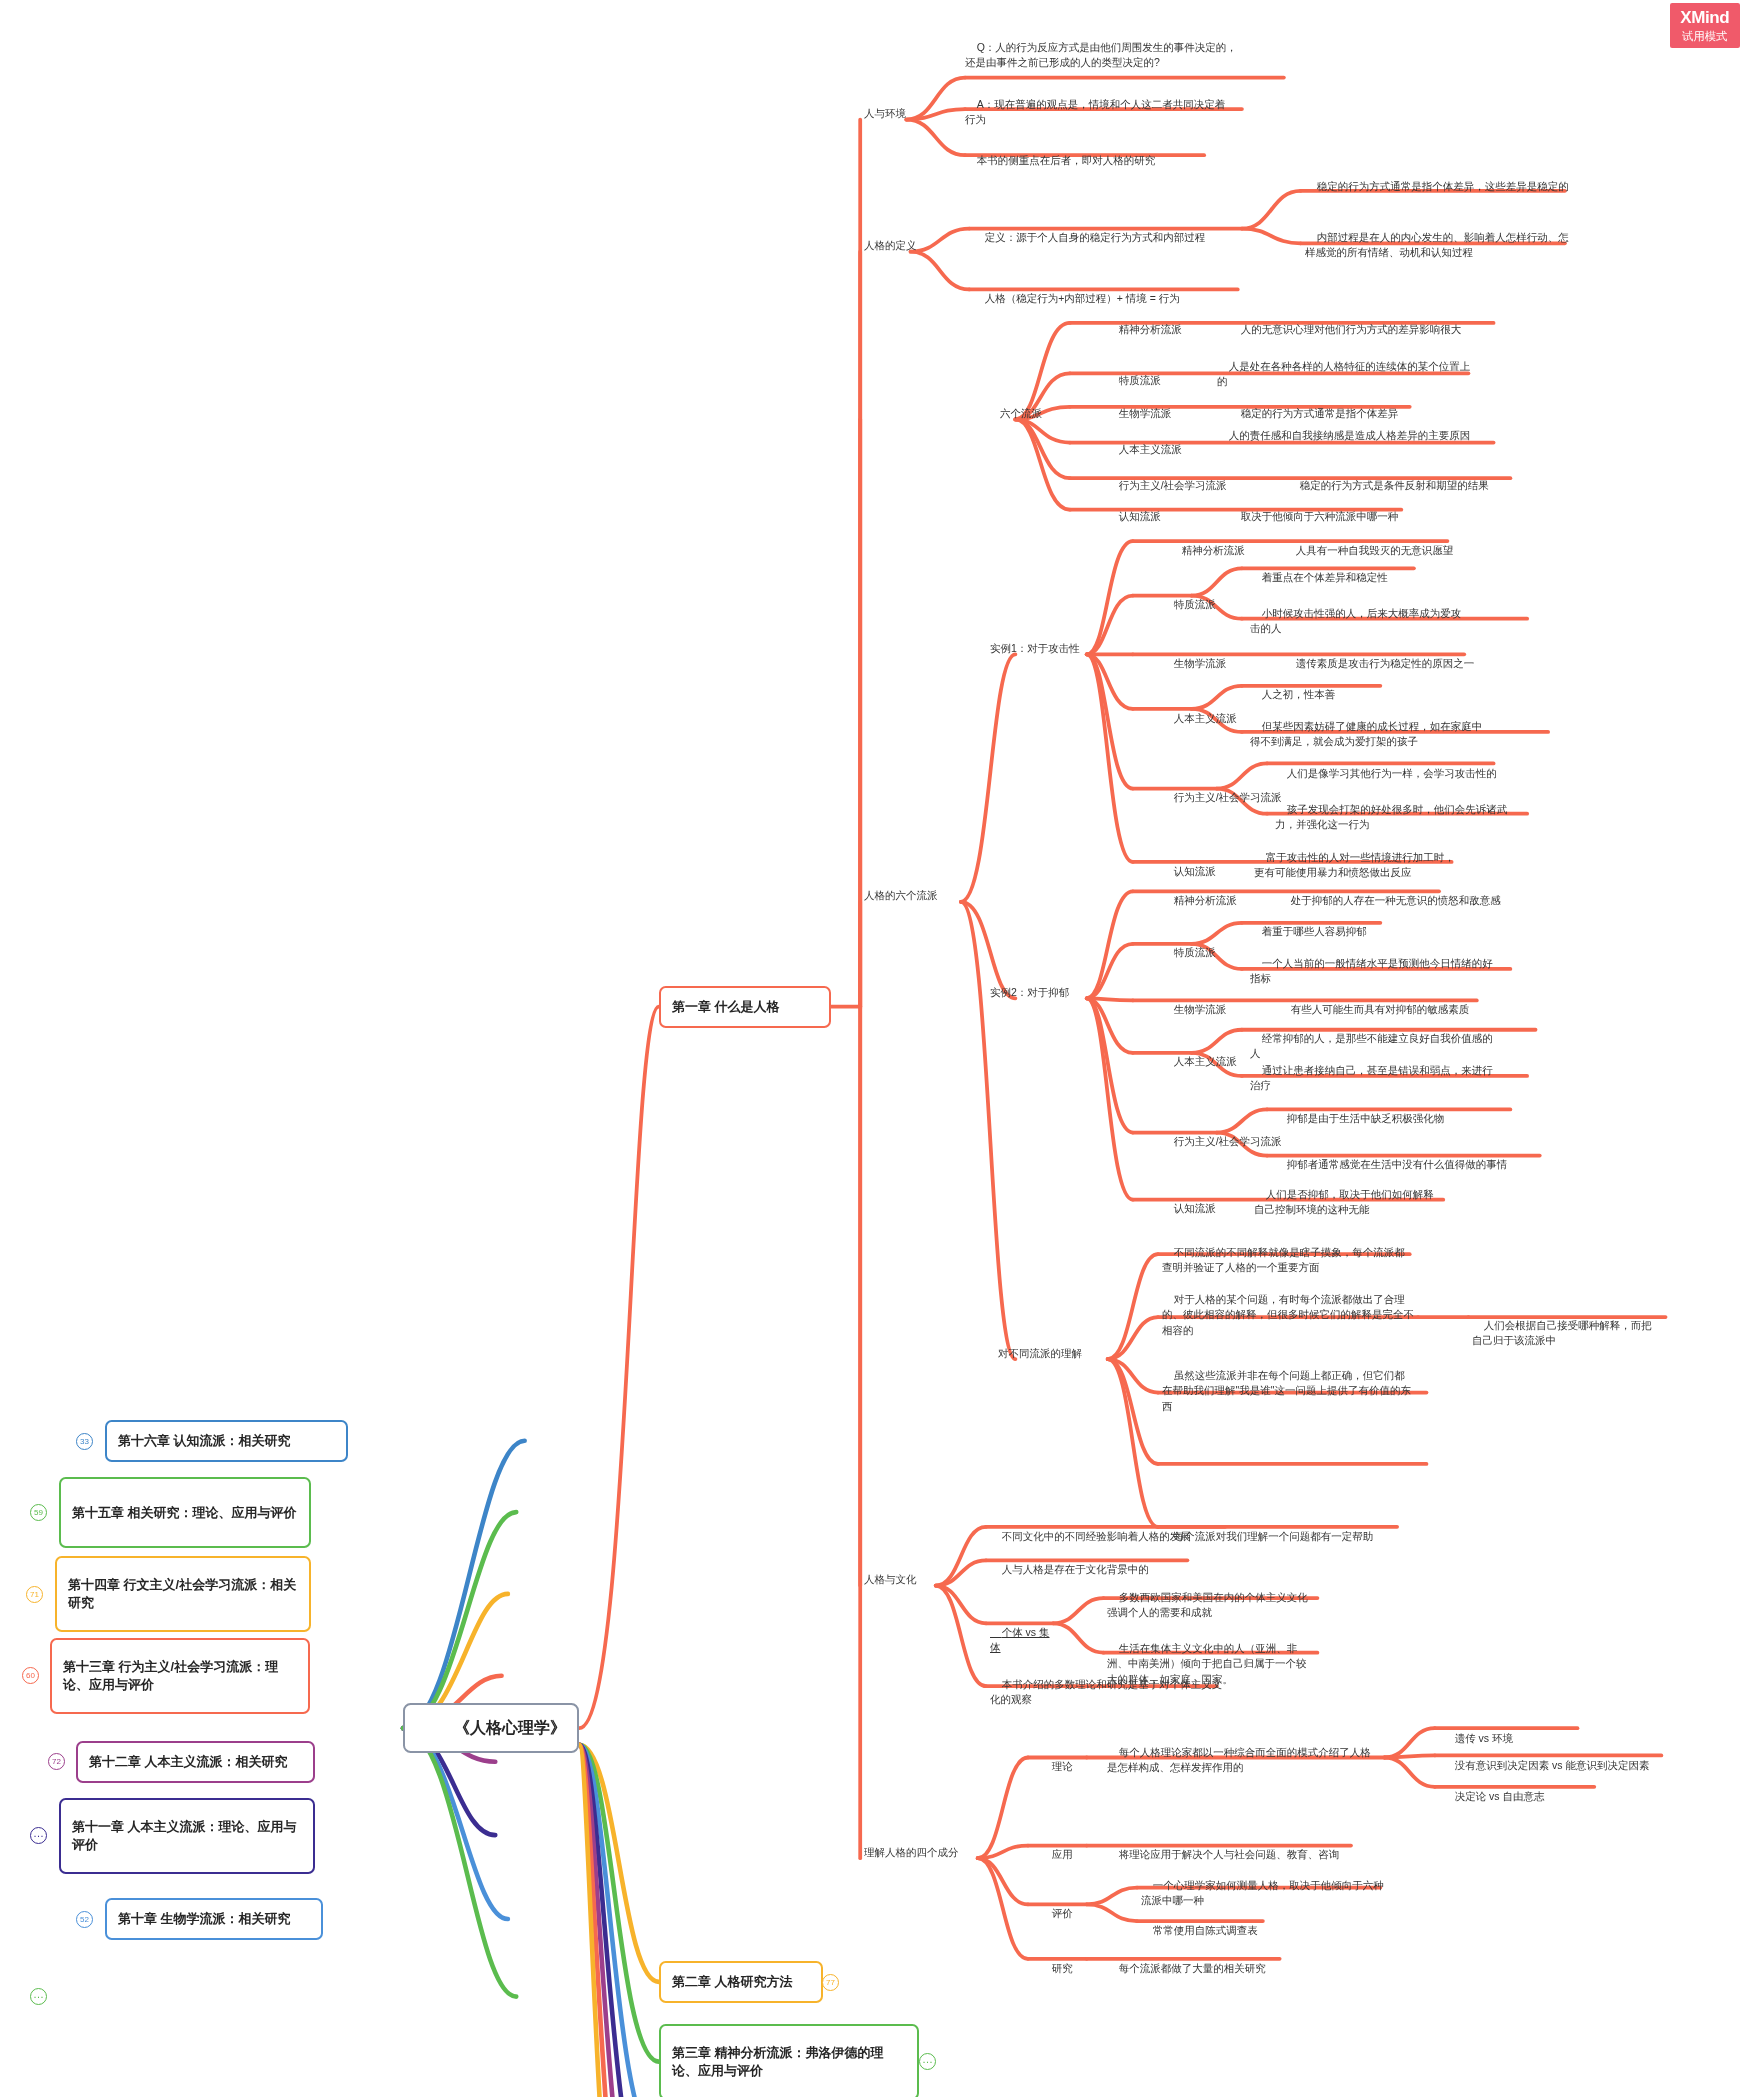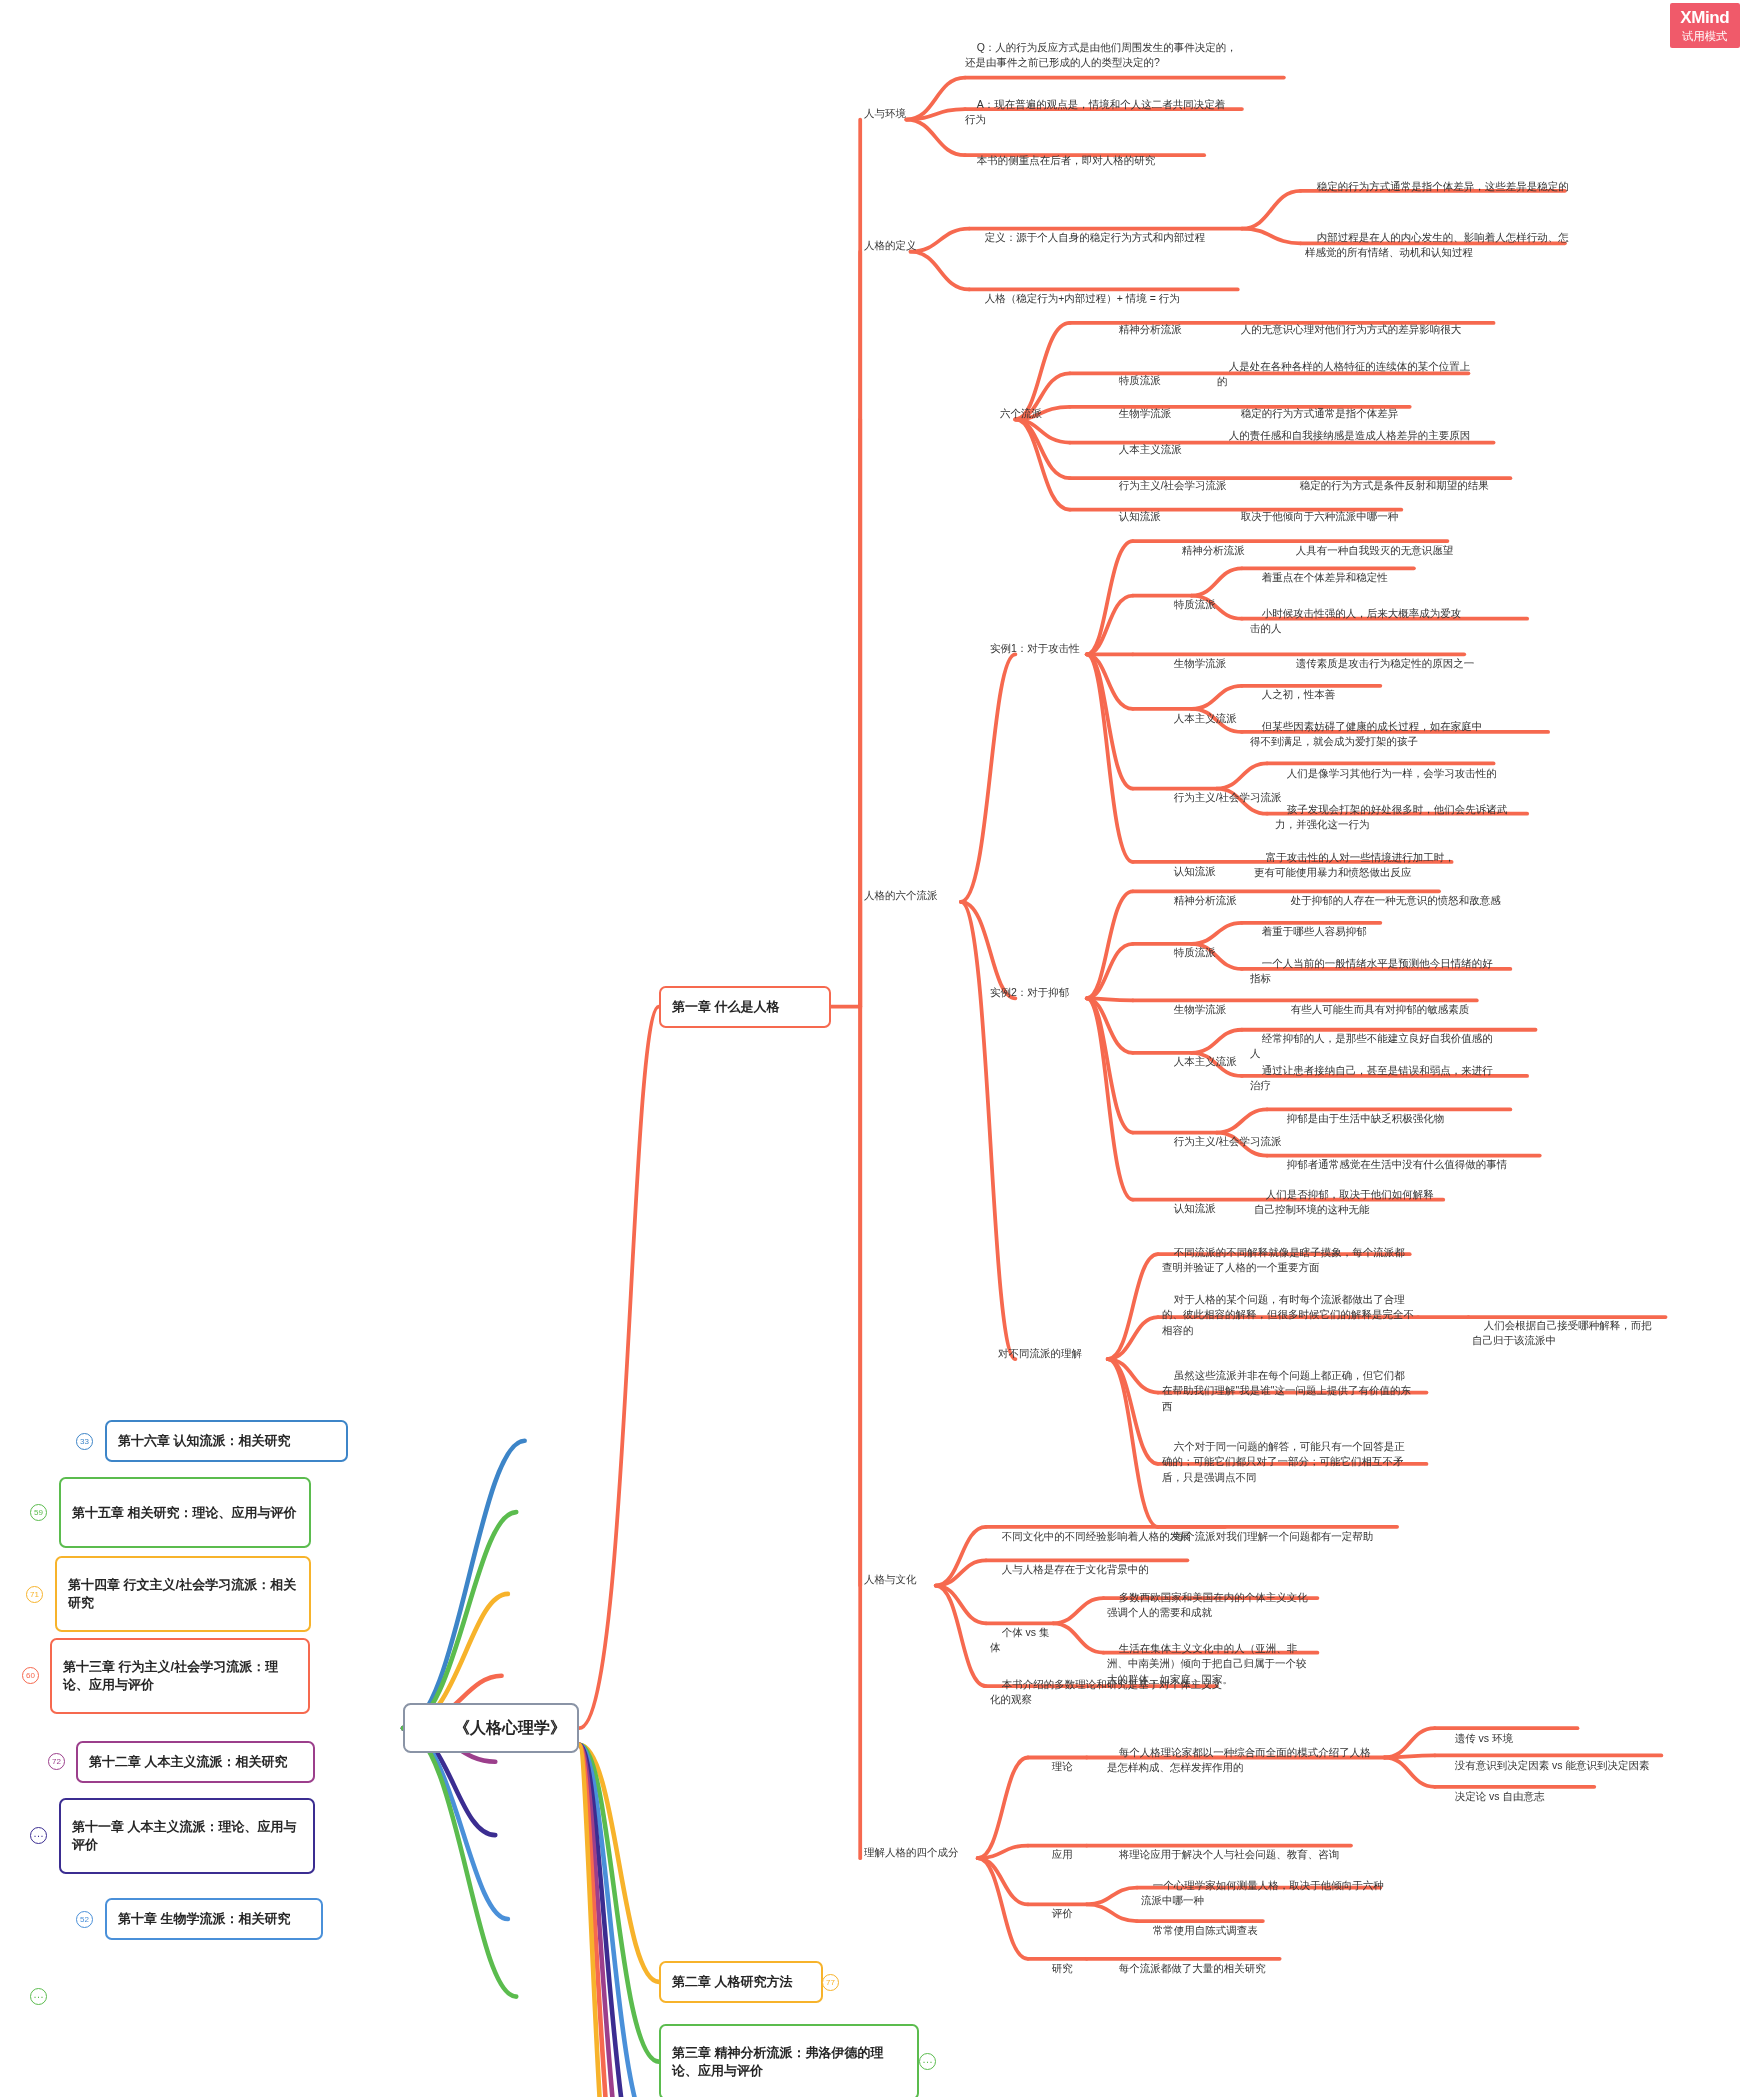--- a/index.html
+++ b/index.html
@@ -459,32 +459,30 @@
     <span>对不同流派的理解</span></div>
 
   <div class="node leaf" style="left:1162px; top:1230px; width:243px;">
     <span>不同流派的不同解释就像是瞎子摸象，每个流派都查明并验证了人格的一个重要方面</span></div>
   <div class="node leaf" style="left:1162px; top:1277px; width:252px;">
     <span>对于人格的某个问题，有时每个流派都做出了合理的、彼此相容的解释，但很多时候它们的解释是完全不相容的</span></div>
   <div class="node leaf" style="left:1472px; top:1303px; width:185px;">
     <span>人们会根据自己接受哪种解释，而把自己归于该流派中</span></div>
   <div class="node leaf" style="left:1162px; top:1353px; width:252px;">
     <span>虽然这些流派并非在每个问题上都正确，但它们都在帮助我们理解"我是谁"这一问题上提供了有价值的东西</span></div>
-  <div class="node leaf" style="left:1162px; top:1424px; width:252px;">
-    <span>六个对于同一问题的解答，可能只有一个回答是正确的；可能它们都只对了一部分；可能它们相互不矛盾，只是强调点不同</span></div>
   <div class="node leaf" style="left:1162px; top:1514px; width:260px;">
     <span>每个流派对我们理解一个问题都有一定帮助</span></div>
 
   <div class="node mid" style="left:864px; top:1572px; width:67px;">
     <span>人格与文化</span></div>
   <div class="node leaf" style="left:990px; top:1514px; width:260px;">
     <span>不同文化中的不同经验影响着人格的发展</span></div>
   <div class="node leaf" style="left:990px; top:1547px; width:218px;">
     <span>人与人格是存在于文化背景中的</span></div>
-  <div class="node leaf" style="left:990px; top:1610px; width:67px;">
+  <div class="node leaf" style="left:990px; top:1610px; width:67px;text-decoration:underline;">
     <span>个体 vs 集体</span></div>
   <div class="node leaf" style="left:1107px; top:1575px; width:206px;">
     <span>多数西欧国家和美国在内的个体主义文化强调个人的需要和成就</span></div>
   <div class="node leaf" style="left:1107px; top:1626px; width:206px;">
     <span>生活在集体主义文化中的人（亚洲、非洲、中南美洲）倾向于把自己归属于一个较大的群体，如家庭、国家。</span></div>
   <div class="node leaf" style="left:990px; top:1662px; width:235px;">
     <span>本书介绍的多数理论和研究是基于对个体主义文化的观察</span></div>
 
   <div class="node mid" style="left:864px; top:1845px; width:117px;">
     <span>理解人格的四个成分</span></div>

